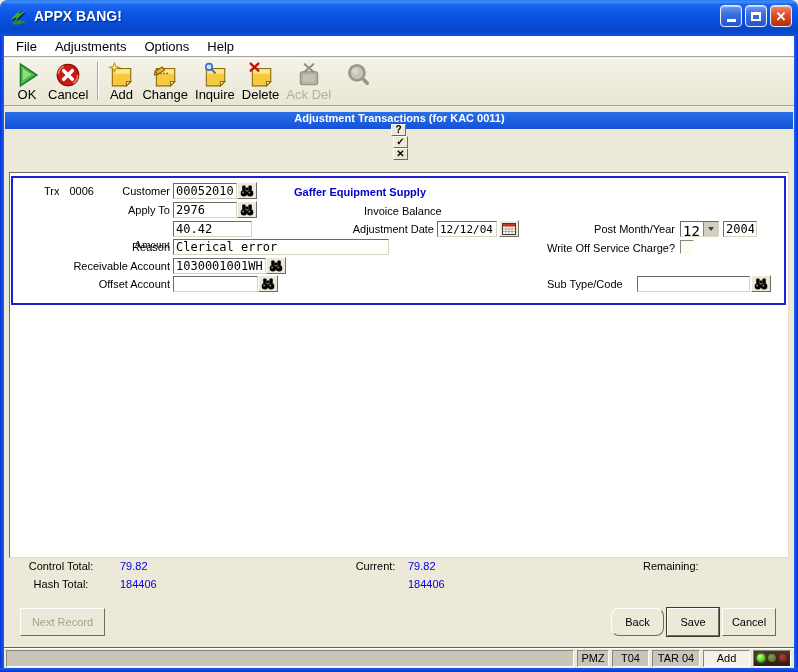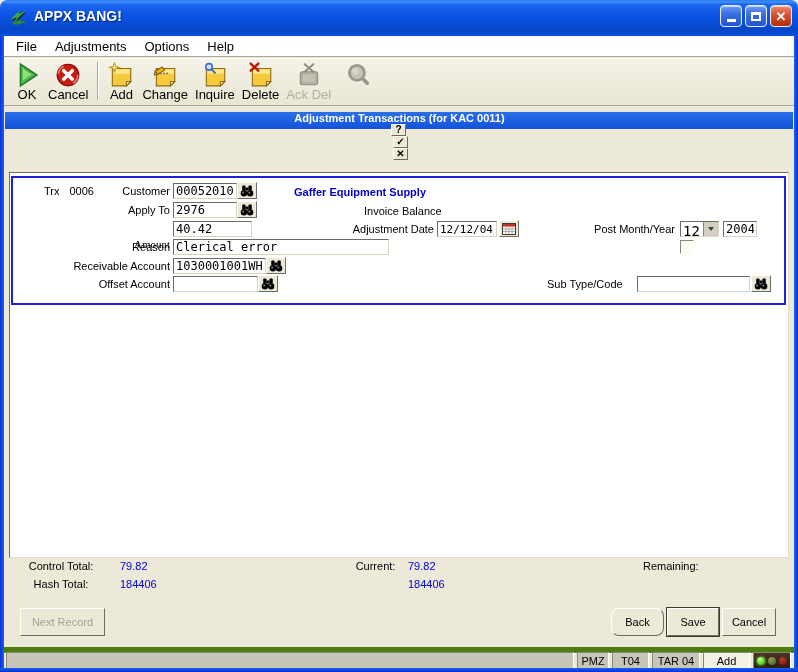--- a/index.html
+++ b/index.html
@@ -108,21 +108,21 @@
     position:absolute;height:28px;background:#ece9d8;
     border:1px solid #6e6c60;border-top-color:#fff;border-left-color:#fff;
     font-family:"Liberation Sans",sans-serif;font-size:11px;color:#000;cursor:default;
     display:flex;align-items:center;justify-content:center;
   }
   .btn.default{box-shadow:0 0 0 1px #3c3a30;}
   .btn.disabled{color:#a5a294;}
   
   .statusbar{
     position:absolute;left:4px;top:647px;width:790px;height:21px;
-    border-top:6px solid #4d7c0f;box-shadow:inset 0 1px 0 #fff;
+    border-top:1px solid #4d7c0f;box-shadow:inset 0 1px 0 #fff;
     display:flex;align-items:center;gap:3px;padding:2px 3px 2px 2px;z-index:4;
   }
   .sb-seg{
     height:17px;border:1px solid #8a887c;border-bottom-color:#fff;border-right-color:#fff;
     display:flex;align-items:center;justify-content:center;
     font-size:11px;color:#000;background:#c9c6b9;
   }
   .sb-fill{flex:1;}
   .sb-mode{background:#f4f2e6;}
   .sb-led{width:38px;background:linear-gradient(180deg,#4a3424,#2e1c12);display:flex;align-items:center;justify-content:space-around;padding:0 2px;}
@@ -321,20 +321,21 @@
       <div class="combo" style="left:667px;top:43px;width:39px;">
         <span class="combo-val">12</span>
         <span class="combo-arrow">
             <span class="arrow-down"></span>
           </span>
       </div>
       <input class="tbox" style="left: 710px; top: 43px; width: 34px;" value="2004">
 
       <div class="flabel" style="top:63px;">Reason</div>
       <input class="tbox" style="left: 160px; top: 61px; width: 216px;" value="Clerical error">
+      <div class="flabel" style="left:450px;width:212px;top:64px;">Write Off Service Charge?</div>
       <div class="checkbox" style="left:667px;top:62px;"></div>
 
       <div class="flabel" style="top:82px;">Receivable Account</div>
       <input class="tbox" style="left: 160px; top: 80px; width: 93px;" value="1030001001WH">
       <button class="lookup-btn" style="left:253px;top:79px;">
         <svg width="14" height="12" viewBox="0 0 14 12">
           <rect x="2.2" y="0.5" width="3.4" height="5" rx="1" fill="#000"></rect>
             <rect x="8.4" y="0.5" width="3.4" height="5" rx="1" fill="#000"></rect>
           <rect x="5.5" y="2.5" width="3" height="3" fill="#000"></rect>
           <circle cx="3.9" cy="8.2" r="3.2" fill="#000"></circle>

